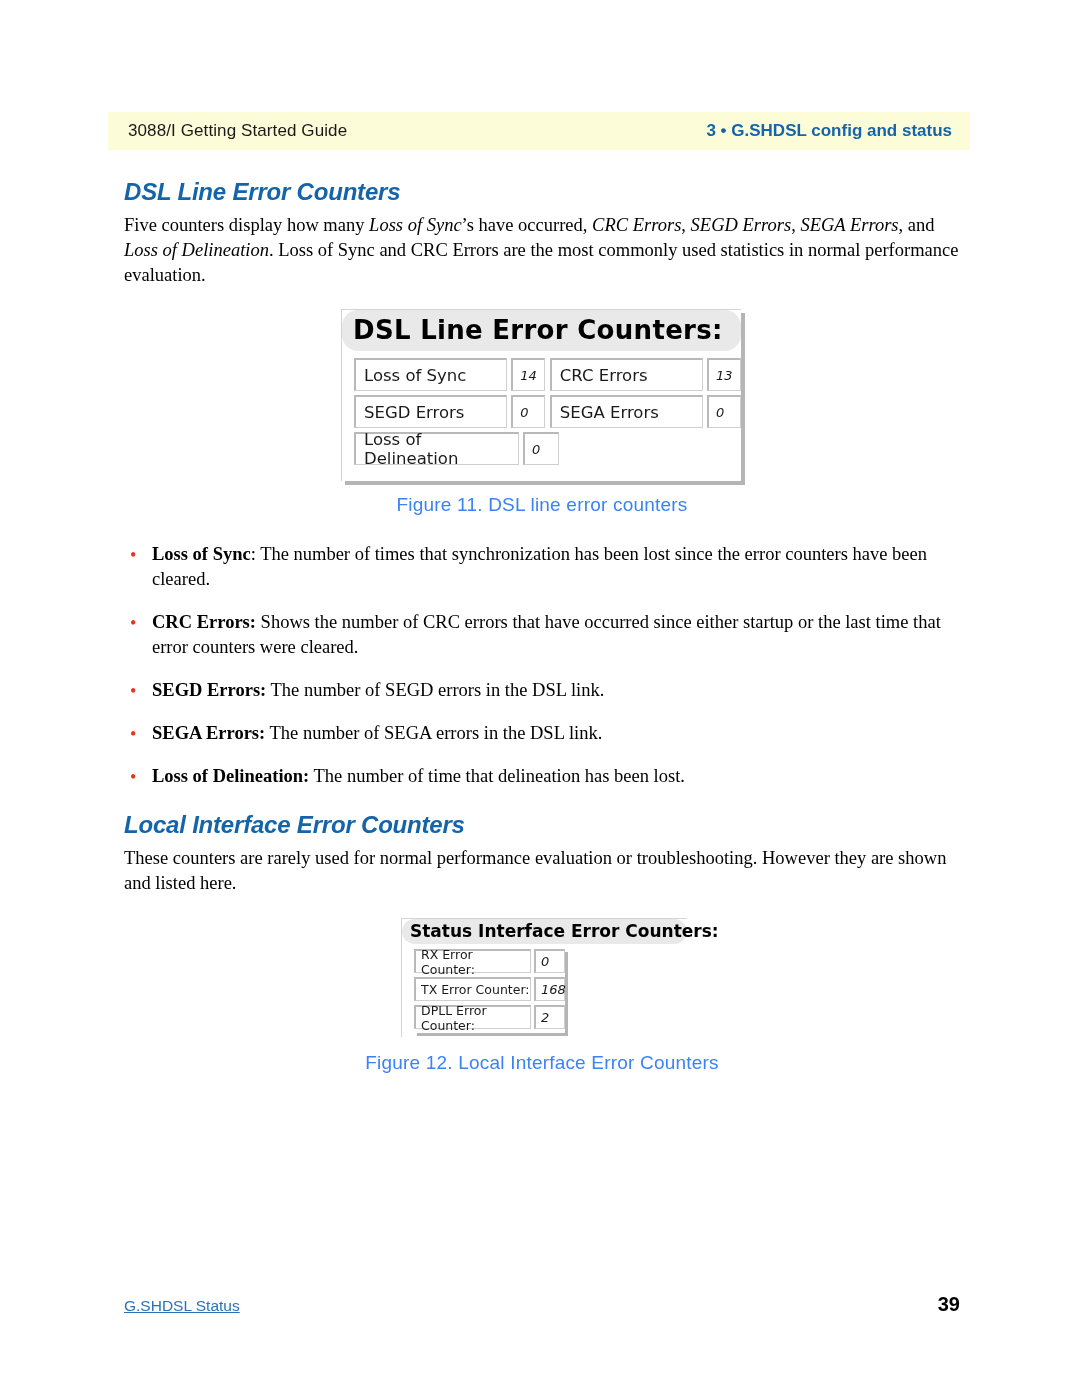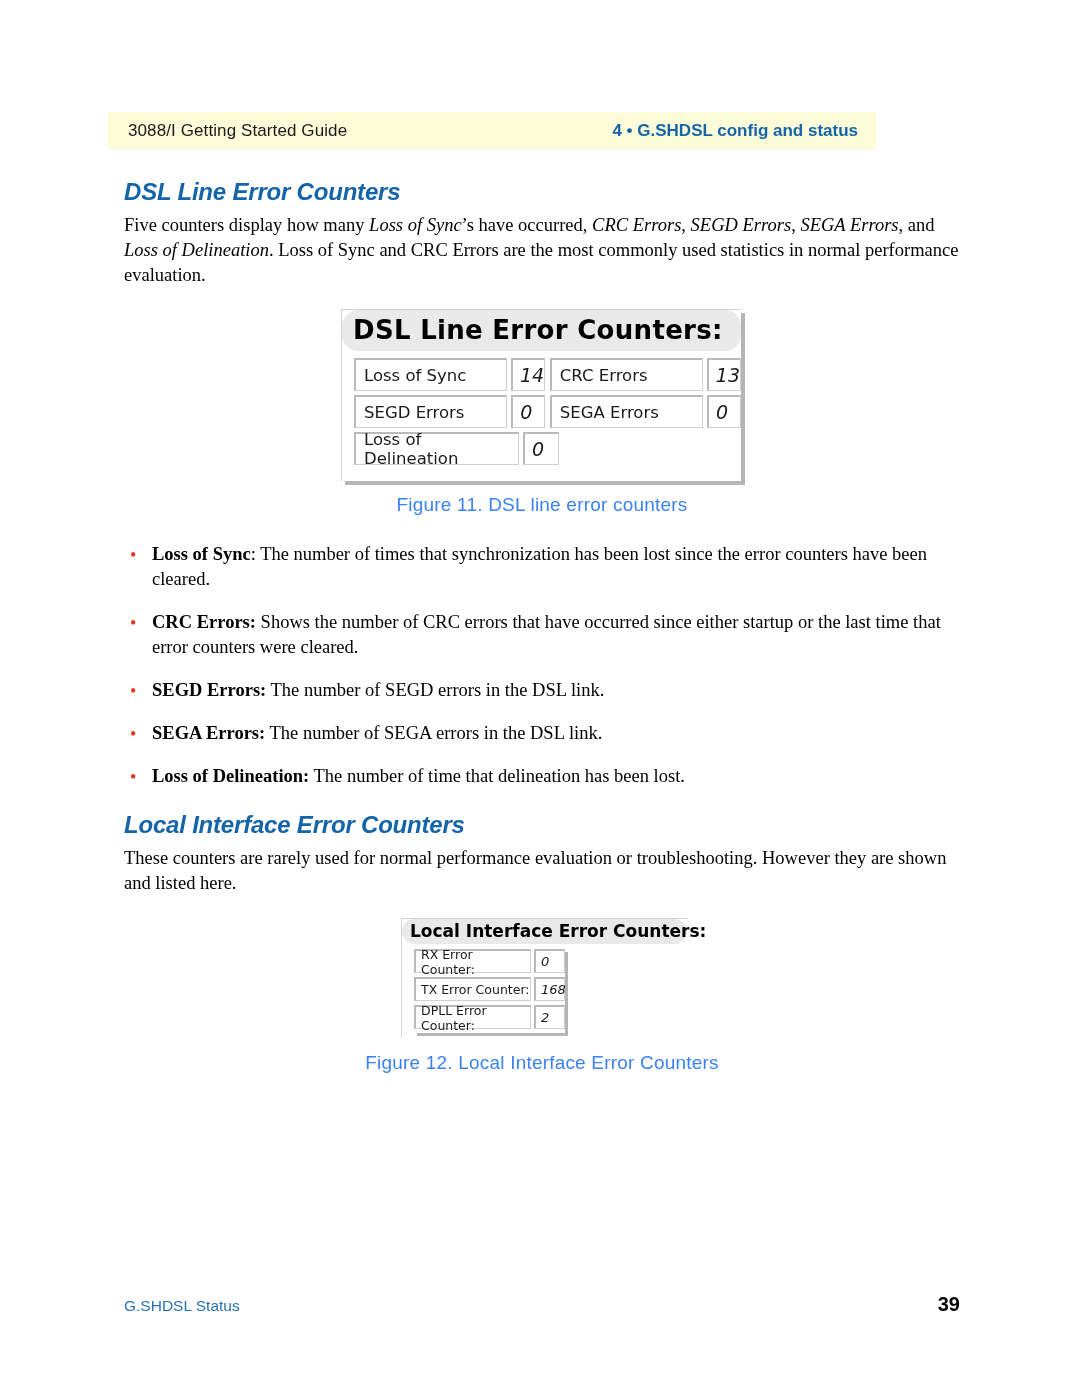--- a/index.html
+++ b/index.html
@@ -14,21 +14,21 @@
     font-family: "Liberation Serif", serif;
     color: #000000;
     overflow: hidden;
   }
 
   
   .page-header {
     position: absolute;
     left: 108px;
     top: 112px;
-    width: 768px;
+    width: 862px;
     height: 38px;
     background: #fcfcd8;
     display: flex;
     align-items: center;
     justify-content: space-between;
   }
   .header-left {
     font-family: "Liberation Sans", sans-serif;
     font-size: 17px;
     color: #1a1a1a;
@@ -129,21 +129,21 @@
   }
   .fig11-grid .ctr-label {
     width: 165px;
     height: 33px;
     font-size: 16.5px;
     padding-left: 8px;
   }
   .fig11-grid .ctr-value {
     width: 36px;
     height: 33px;
-    font-size: 19px;
+    font-size: 13px;
     font-style: italic;
     padding-left: 7px;
     margin-left: 4px;
   }
   .fig11-grid .ctr-gap { width: 5px; }
 
   .fig-caption {
     font-family: "Liberation Sans", sans-serif;
     font-size: 19px;
     color: #3b82f6;
@@ -232,34 +232,35 @@
     top: 1293px;
     width: 836px;
     display: flex;
     align-items: baseline;
     justify-content: space-between;
   }
   .footer-left {
     font-family: "Liberation Sans", sans-serif;
     font-size: 15.5px;
     color: #2a72b8;
+    text-decoration: underline;
   }
   .footer-right {
     font-family: "Liberation Sans", sans-serif;
     font-size: 20px;
     font-weight: bold;
     color: #000000;
   }
 </style>
 </head>
 <body>
 
 <div class="page-header">
   <span class="header-left">3088/I Getting Started Guide</span>
-  <span class="header-right">4 • G.SHDSL config and status</span>
+  <span class="header-right">3 • G.SHDSL config and status</span>
 </div>
 
 <div class="content">
 
   <h2 class="section-title">DSL Line Error Counters</h2>
   <p class="body-text">Five counters display how many <i>Loss of Sync</i>’s have occurred, <i>CRC Errors</i>, <i>SEGD Errors</i>, <i>SEGA Errors</i>, and <i>Loss of Delineation</i>. Loss of Sync and CRC Errors are the most commonly used statistics in normal performance evaluation.</p>
 
   <div class="fig11-wrap">
     <div class="gui-box fig11-box">
       <div class="gui-titlebar fig11-title">DSL Line Error Counters:</div>
@@ -314,21 +315,21 @@
     </li>
   </ul>
 
   <div class="section2">
     <h2 class="section-title">Local Interface Error Counters</h2>
     <p class="body-text">These counters are rarely used for normal performance evaluation or troubleshooting. However they are shown and listed here.</p>
   </div>
 
   <div class="fig12-wrap">
     <div class="gui-box fig12-box">
-      <div class="gui-titlebar fig12-title">Local Interface Error Counters:</div>
+      <div class="gui-titlebar fig12-title">Status Interface Error Counters:</div>
       <div class="fig12-inner">
         <div class="fig12-table">
           <div class="ctr-row">
             <div class="ctr-label">RX Error Counter:</div>
             <div class="ctr-value">0</div>
           </div>
           <div class="ctr-row">
             <div class="ctr-label">TX Error Counter:</div>
             <div class="ctr-value">168</div>
           </div>

